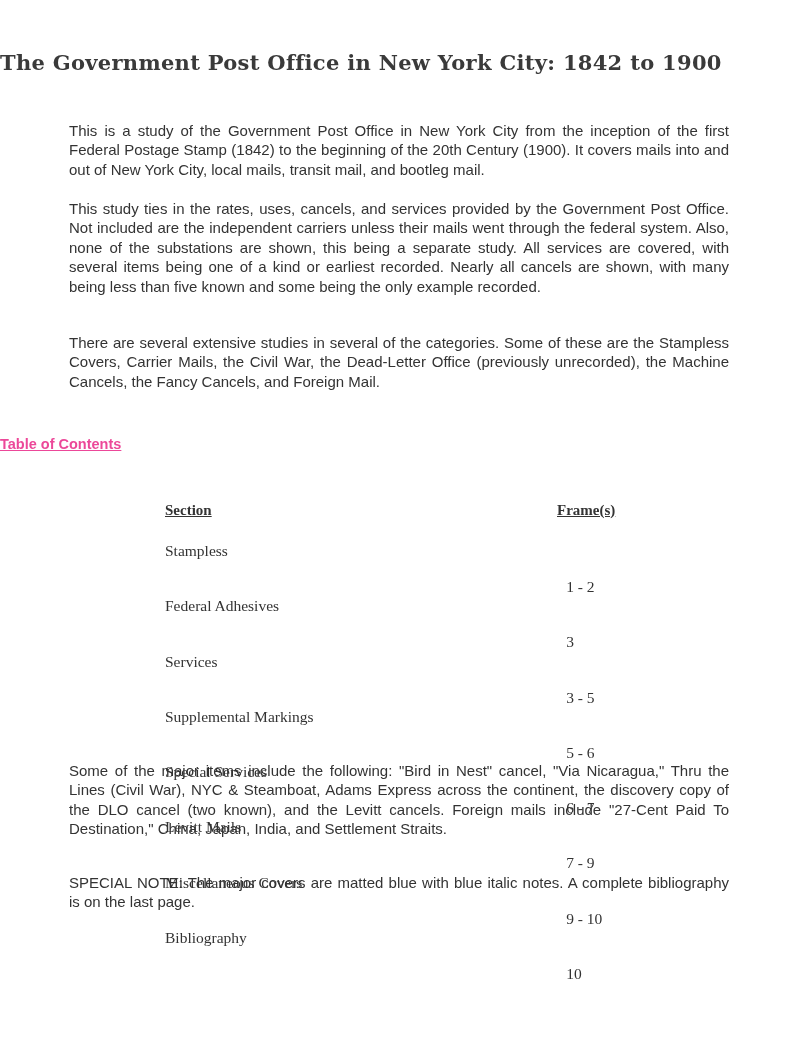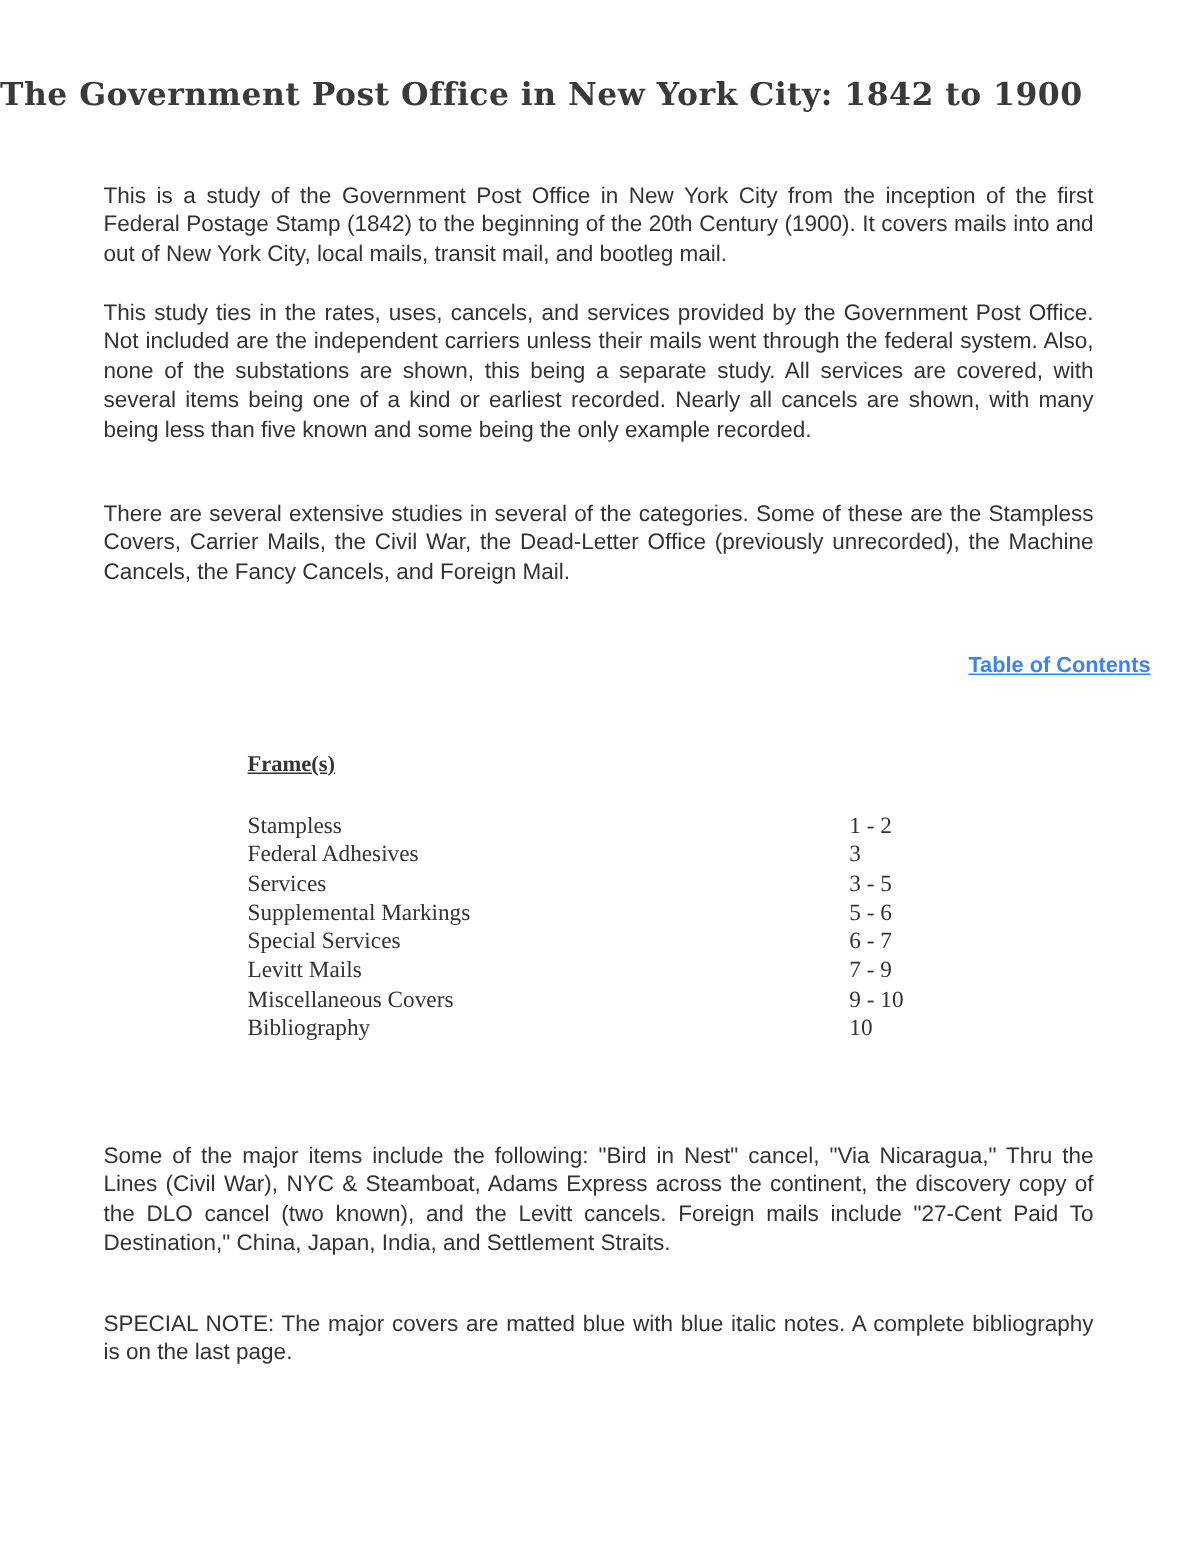--- a/index.html
+++ b/index.html
@@ -42,26 +42,26 @@
   #p2 { top: 199px; }
   #p3 { top: 333px; }
   #p4 { top: 761px; }
   #p5 { top: 873px; }
 
   .toc-title {
     position: absolute;
     left: 0;
     width: 767px;
     top: 436px;
-    text-align: right;
+    text-align: left;
     font-family: "Liberation Sans", sans-serif;
     font-weight: bold;
     font-size: 14.5px;
     text-decoration: underline;
-    color: #3b82f6;
+    color: #ec4899;
   }
   .toc {
     position: absolute;
     left: 165px;
     top: 502px;
     width: 480px;
     font-family: "Liberation Serif", serif;
     color: #333333;
   }
   .toc-head {
@@ -77,35 +77,36 @@
   .toc-rows {
     margin-top: 19px;
   }
   .toc-row {
     display: flex;
     font-size: 15.5px;
     line-height: 19.3px;
     gap: 40px;
   }
   .toc-row .sec { width: 394px; }
-  .toc-row .fr { width: 86px; }
+  .toc-row .fr { width: 86px; margin-top: 36px; }
 </style>
 </head>
 <body>
 
 <div class="page-title">The Government Post Office in New York City:  1842 to 1900</div>
 
 <p class="para" id="p1">This is a study of the Government Post Office in New York City from the inception of the first Federal Postage Stamp (1842) to the beginning of the 20th Century (1900).  It covers mails into and out of New York City, local mails, transit mail, and bootleg mail.</p>
 <p class="para" id="p2">This study ties in the rates, uses, cancels, and services provided by the Government Post Office.  Not included are the independent carriers unless their mails went through the federal system.  Also, none of the substations are shown, this being a separate study. All services are covered, with several items being one of a kind or earliest recorded. Nearly all cancels are shown, with many being less than five known and some being the only example recorded.</p>
 <p class="para" id="p3">There are several extensive studies in several of the categories.  Some of these are the Stampless Covers, Carrier Mails, the Civil War, the Dead-Letter Office (previously unrecorded), the Machine Cancels, the Fancy Cancels, and Foreign Mail.</p>
 
 <div class="toc-title">Table of Contents</div>
 
 <div class="toc">
   <div class="toc-head">
+    <span class="col-sec">Section</span>
     <span class="col-fr">Frame(s)</span>
   </div>
   <div class="toc-rows">
     <div class="toc-row">
       <span class="sec">Stampless</span>
       <span class="fr">1 - 2</span>
     </div>
     <div class="toc-row">
       <span class="sec">Federal Adhesives</span>
       <span class="fr">3</span>

